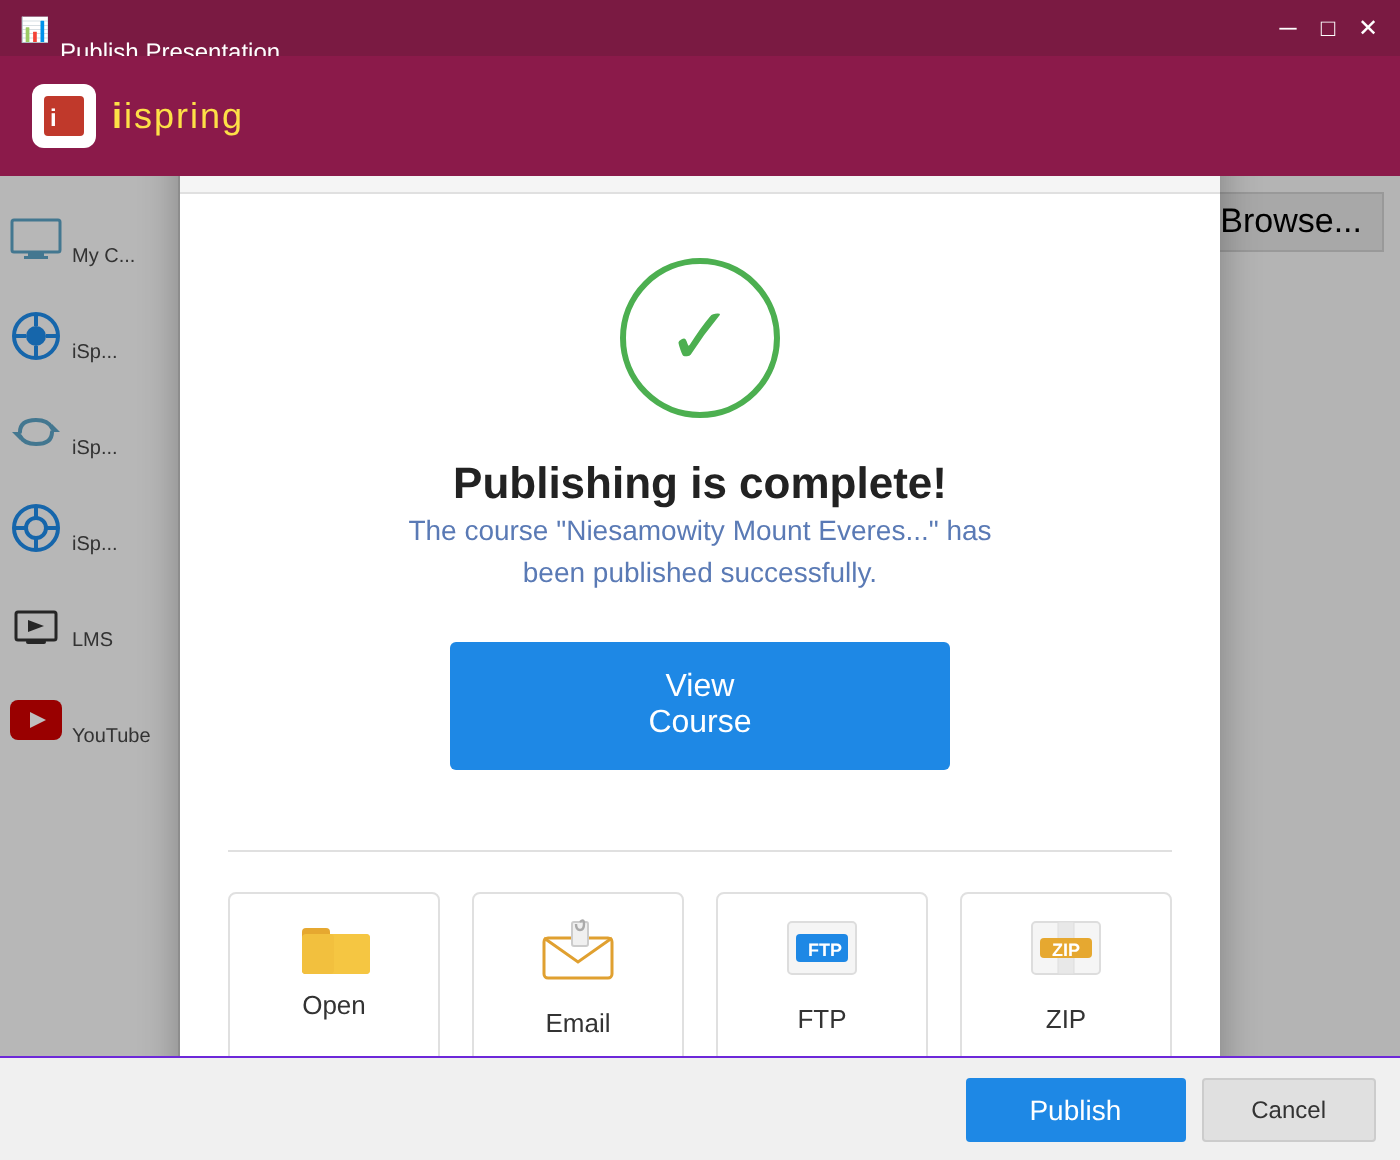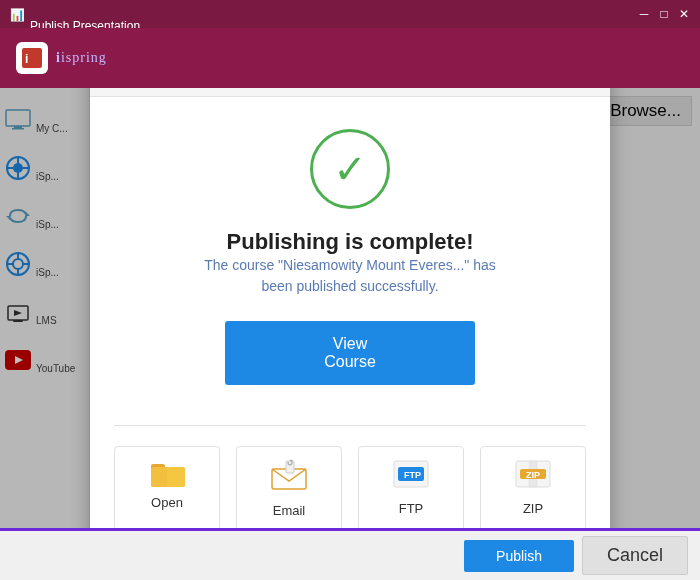--- a/index.html
+++ b/index.html
@@ -77,25 +77,24 @@
       width: 32px;
       height: 32px;
       background: white;
       border-radius: 6px;
       display: flex;
       align-items: center;
       justify-content: center;
       margin-right: 8px;
     }
     .logo-text {
-      color: #c4b5fd;
-      font-size: 14px;
+      color: #fde047;
+      font-size: 18px;
       font-weight: 300;
       letter-spacing: 1px;
-      font-family: Liberation Serif, serif;
     }
 
     
     .main-content {
       display: flex;
       flex: 1;
       overflow: hidden;
       position: relative;
     }
 
@@ -133,21 +132,21 @@
       background: #f0f0f0;
       display: flex;
       flex-direction: column;
       position: relative;
     }
 
     
     .bottom-bar {
       height: 52px;
       background: #f0f0f0;
-      border-top: 3px solid #6d28d9;
+      border-top: 1px solid #6d28d9;
       display: flex;
       align-items: center;
       justify-content: flex-end;
       padding: 16px 12px;
       gap: 8px;
       flex-shrink: 0;
     }
     .btn-publish {
       background: #1e88e5;
       color: white;
@@ -155,21 +154,21 @@
       padding: 8px 32px;
       font-size: 14px;
       cursor: pointer;
       border-radius: 2px;
     }
     .btn-cancel {
       background: #e0e0e0;
       color: #333;
       border: 1px solid #ccc;
       padding: 8px 24px;
-      font-size: 18px;
+      font-size: 12px;
       cursor: pointer;
       border-radius: 2px;
     }
 
     
     .modal-overlay {
       position: absolute;
       top: 0;
       left: 0;
       right: 0;

